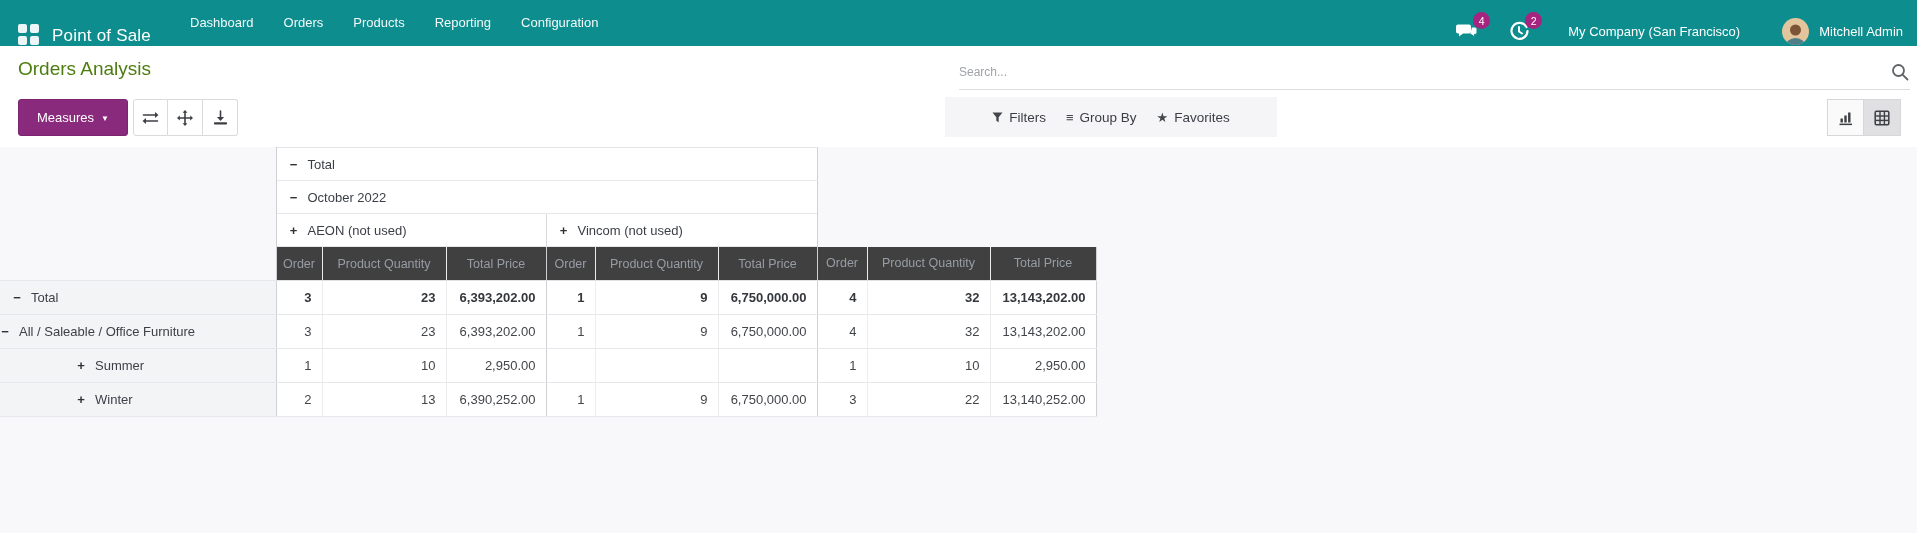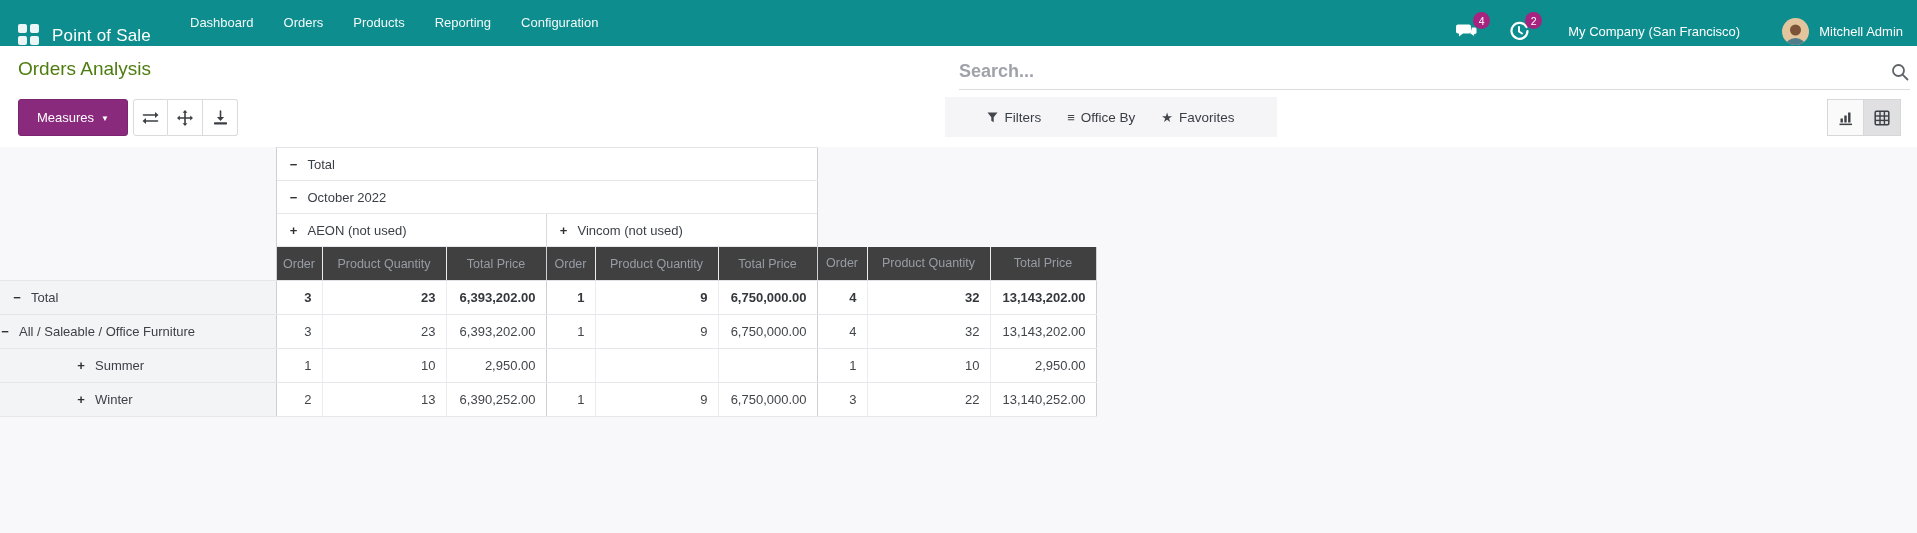--- a/index.html
+++ b/index.html
@@ -32,41 +32,41 @@
   .nav-user { margin-left:10px; font-size:13px; color:#fff; cursor:pointer; }
 
   
   .control-panel { position:absolute; top:46px; left:0; width:100%; height:101px;
                    background:#fff; }
   .view-title { position:absolute; left:18px; top:12px; font-size:19px;
                 color:#4d7c0f; font-weight:400; }
   .searchbar { position:absolute; left:959px; top:8px; width:951px; height:36px;
                border-bottom:1px solid #dcdde0; display:flex; align-items:center; }
   .searchbar input { flex:1; border:none; outline:none; background:transparent;
-                     font-size:18px; color:#555; font-family:"Liberation Sans",sans-serif;font-weight:bold; }
+                     font-size:12px; color:#555; font-family:"Liberation Sans",sans-serif; }
   .searchbar input::placeholder { color:#9fa3a9; }
   .search-glass { width:20px; height:20px; flex:0 0 auto; cursor:pointer; }
 
   .btn-measures { position:absolute; left:18px; top:53px; width:110px; height:37px;
                   background:#8a2a7d; border:1px solid #7c2470; border-radius:3px;
                   color:#fff; font-size:13px; display:flex; align-items:center;
                   justify-content:center; gap:7px; cursor:pointer;
                   font-family:"Liberation Sans",sans-serif; }
   .btn-measures .caret { font-size:8px; position:relative; top:1px; }
   .icon-group { position:absolute; left:133px; top:53px; display:flex; }
   .icon-group button { width:35px; height:37px; background:#fff; border:1px solid #d9dadc;
                        display:flex; align-items:center; justify-content:center;
                        cursor:pointer; }
   .icon-group button + button { border-left:none; }
   .icon-group button:first-child { border-radius:3px 0 0 3px; }
   .icon-group button:last-child { border-radius:0 3px 3px 0; }
 
   .filter-bar { position:absolute; left:945px; top:51px; width:332px; height:40px;
                 background:#f5f5f7; display:flex; align-items:center;
-                justify-content:center; gap:26px; }
+                justify-content:center; gap:20px; }
   .filter-item { display:flex; align-items:center; gap:6px; font-size:13.5px;
                  color:#3b3e45; cursor:pointer; white-space:nowrap; }
   .filter-item .glyph { font-size:13px; color:#43464c; }
 
   .switcher { position:absolute; left:1827px; top:53px; display:flex; }
   .switcher button { width:37px; height:37px; border:1px solid #d6d7d9;
                      display:flex; align-items:center; justify-content:center;
                      cursor:pointer; background:#fafafb; }
   .switcher button + button { border-left:none; }
   .switcher .active { background:#e0e0e3; }
@@ -204,21 +204,21 @@
 
     <div class="filter-bar">
       <div class="filter-item">
         <svg width="11" height="11" viewBox="0 0 11 11">
           <path d="M0.5 0.5 h10 l-3.8 4.8 v5 l-2.4 -1.6 v-3.4 z" fill="#43464c"></path>
         </svg>
         <span>Filters</span>
       </div>
       <div class="filter-item">
         <span class="glyph" style="font-weight:700;">≡</span>
-        <span>Office By</span>
+        <span>Group By</span>
       </div>
       <div class="filter-item">
         <span class="glyph">★</span>
         <span>Favorites</span>
       </div>
     </div>
 
     <div class="switcher">
       <button>
         <svg width="16" height="16" viewBox="0 0 16 16">

